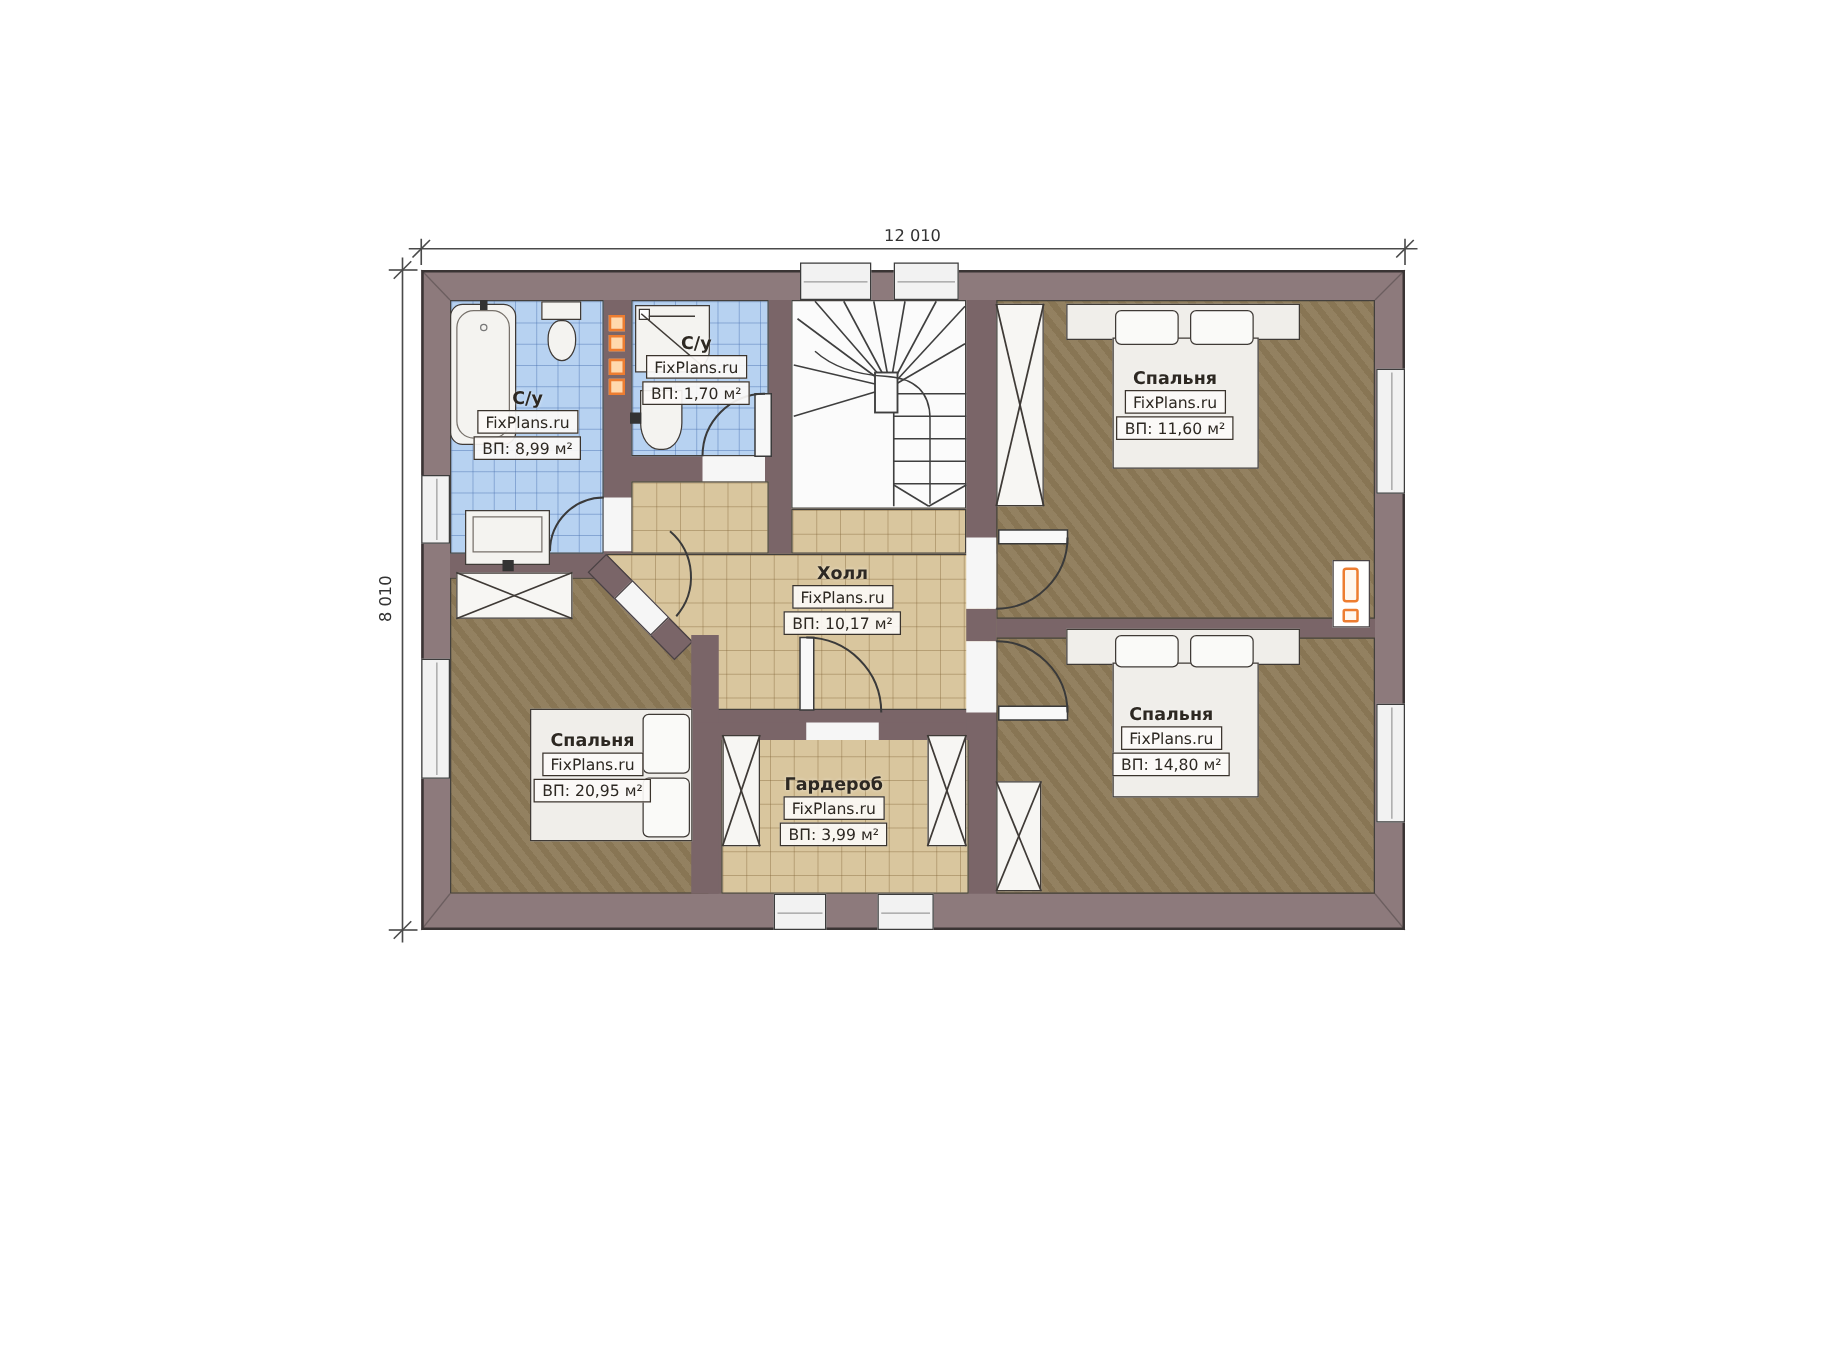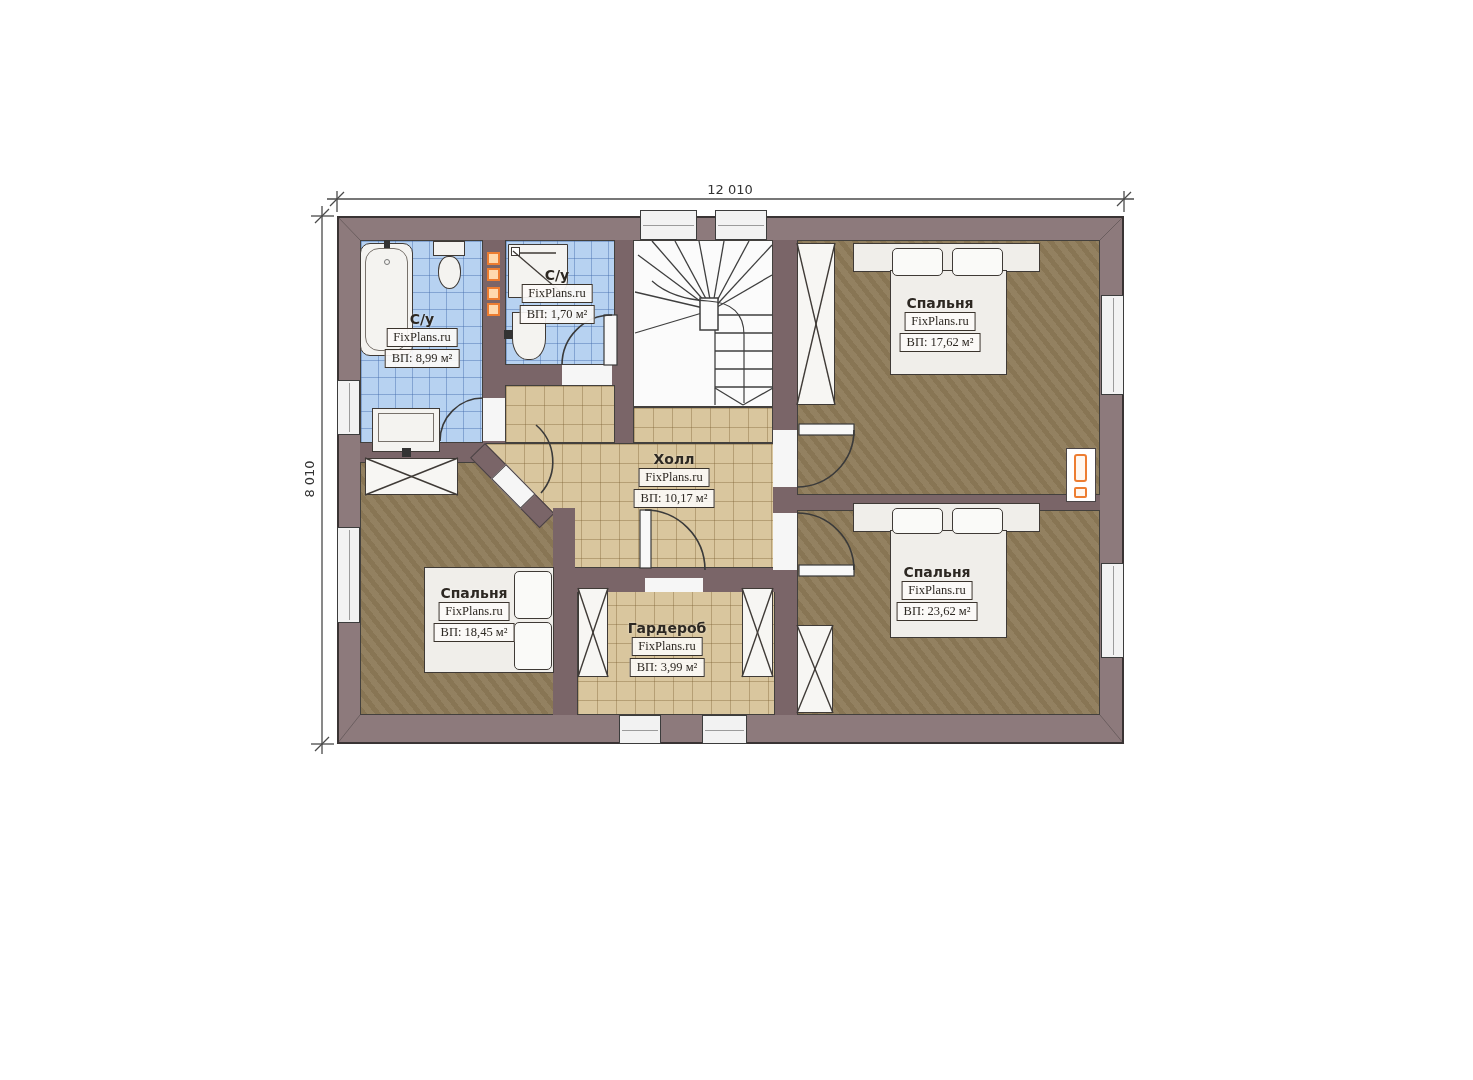--- a/index.html
+++ b/index.html
@@ -34,21 +34,21 @@
   .pillow{background:#fafaf8;border:1.2px solid #3f3a36;border-radius:5px;}
   .bed{background:#f0eeea;border:1.5px solid #3f3a36;}
   .closet{background:#f7f6f3;border:1.5px solid #3f3a36;}
   .flue{background:#ffd9ae;border:2px solid #ed7d31;}
   
   .rlabel{position:absolute;display:flex;flex-direction:column;align-items:center;
           transform:translateX(-50%);color:#2d2822;z-index:40;}
   .rname{font-weight:bold;font-size:14px;line-height:14px;white-space:nowrap;
          text-shadow:0 0 3px rgba(255,255,255,.55);}
   .wbox{margin-top:2px;border:1.6px solid #3a332c;background:rgba(252,250,247,.92);
-        padding:0 6px;font-size:12.5px;line-height:17px;white-space:nowrap;font-family:Liberation Serif, serif;}
+        padding:0 6px;font-size:12.5px;line-height:17px;white-space:nowrap;}
   .dimtext{position:absolute;font-size:13px;color:#333;background:#fff;padding:0 5px;white-space:nowrap;}
   svg{position:absolute;left:0;top:0;z-index:30;pointer-events:none;}
 </style>
 </head>
 <body>
 
 <div id="canvas">
 
   <div class="abs exterior" style="left:337px;top:216px;width:787px;height:528px;"></div>
   <div class="abs interior" style="left:360px;top:240px;width:740px;height:475px;"></div>
@@ -235,39 +235,39 @@
     <span class="wbox">ВП: 8,99 м²</span>
   </div>
   <div class="rlabel" style="left:557px;top:268px;">
     <span class="rname">С/у</span>
     <span class="wbox">FixPlans.ru</span>
     <span class="wbox">ВП: 1,70 м²</span>
   </div>
   <div class="rlabel" style="left:940px;top:296px;">
     <span class="rname">Спальня</span>
     <span class="wbox">FixPlans.ru</span>
-    <span class="wbox">ВП: 17,62 м²</span>
+    <span class="wbox">ВП: 11,60 м²</span>
   </div>
   <div class="rlabel" style="left:674px;top:452px;">
     <span class="rname">Холл</span>
     <span class="wbox">FixPlans.ru</span>
     <span class="wbox">ВП: 10,17 м²</span>
   </div>
   <div class="rlabel" style="left:474px;top:586px;">
     <span class="rname">Спальня</span>
     <span class="wbox">FixPlans.ru</span>
-    <span class="wbox">ВП: 18,45 м²</span>
+    <span class="wbox">ВП: 20,95 м²</span>
   </div>
   <div class="rlabel" style="left:667px;top:621px;">
     <span class="rname">Гардероб</span>
     <span class="wbox">FixPlans.ru</span>
     <span class="wbox">ВП: 3,99 м²</span>
   </div>
   <div class="rlabel" style="left:937px;top:565px;">
     <span class="rname">Спальня</span>
     <span class="wbox">FixPlans.ru</span>
-    <span class="wbox">ВП: 23,62 м²</span>
+    <span class="wbox">ВП: 14,80 м²</span>
   </div>
 
   <div class="dimtext" style="left:730px;top:182px;transform:translateX(-50%);">12 010</div>
   <div class="dimtext" style="left:309px;top:479px;transform:translate(-50%,-50%) rotate(-90deg);">8 010</div>
 
 </div>
 
 </body></html>

